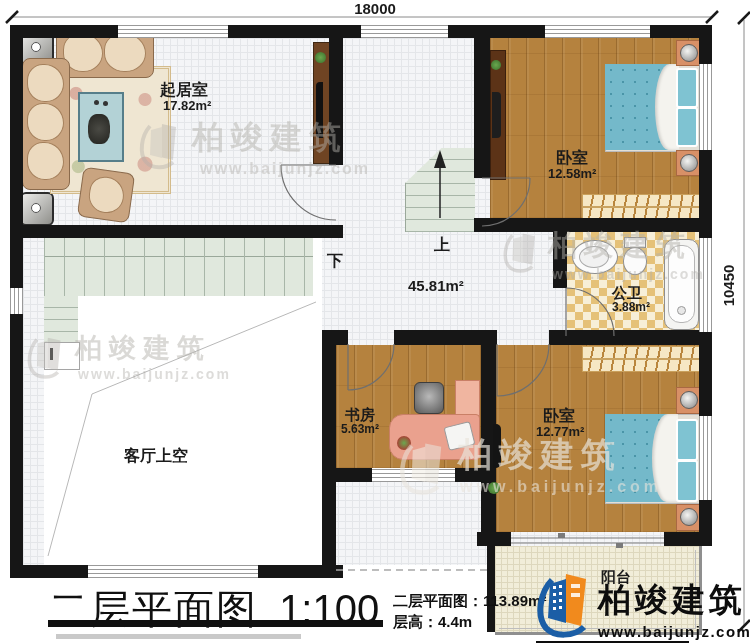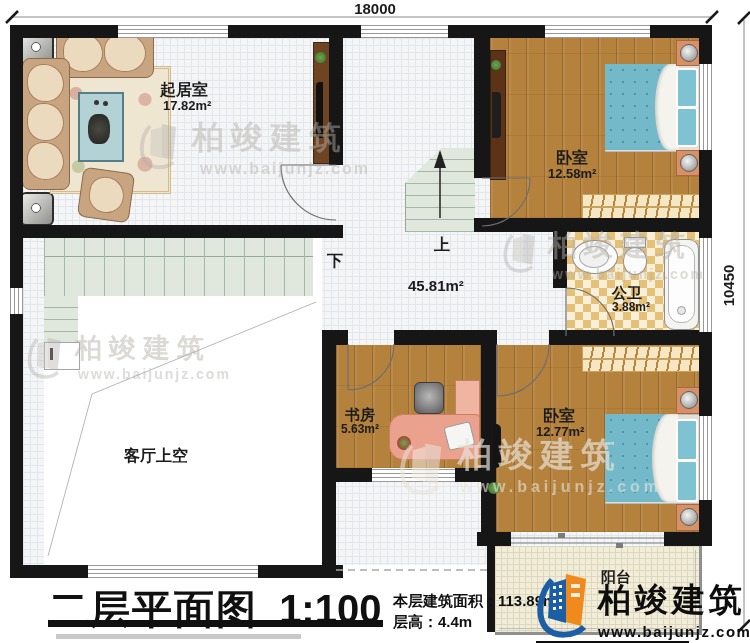--- a/index.html
+++ b/index.html
@@ -40,21 +40,21 @@
   .rarea{font-weight:700;font-size:13px;color:#1b1b1b;white-space:nowrap;}
   .dimlbl{font-weight:700;font-size:15px;color:#1b1b1b;white-space:nowrap;}
   .stairlbl{font-weight:700;font-size:16px;color:#1b1b1b;}
   
   .wm{pointer-events:none;white-space:nowrap;}
   .wm .n{font-weight:700;color:rgba(178,175,170,.48);letter-spacing:7px;}
   .wm .u{font-weight:700;color:rgba(178,175,170,.44);letter-spacing:2px;display:block;}
   .wm.light .n{color:rgba(233,228,220,.68);}
   .wm.light .u{color:rgba(233,228,220,.6);}
   
-  .tb-title{font-size:40px;font-weight:700;color:#101010;letter-spacing:2px;white-space:nowrap;}
+  .tb-title{font-size:40px;font-weight:400;color:#101010;letter-spacing:2px;white-space:nowrap;}
   .tb-info{font-size:15px;font-weight:700;color:#101010;white-space:nowrap;}
   .brandname{font-size:33px;font-weight:900;color:#0d0d0d;letter-spacing:4px;white-space:nowrap;}
   .brandurl{font-size:15px;font-weight:700;color:#0d0d0d;letter-spacing:1.5px;white-space:nowrap;}
   svg.overlay{position:absolute;left:0;top:0;pointer-events:none;}
 </style>
 </head>
 <body>
 
 <div class="plan">
 
@@ -289,21 +289,21 @@
   <div class="abs dimlbl" style="left:696px;top:277px;width:64px;text-align:center;transform:rotate(-90deg);">10450</div>
 
   <div class="abs tb-title" style="left:48px;top:582px;">
     <span>二层平面图</span>
     <span style="letter-spacing:0;margin-left:8px;">1:100</span>
   </div>
   <div class="abs" style="left:48px;top:620px;width:335px;height:7px;background:#101010;"></div>
   <div class="abs" style="left:56px;top:634px;width:245px;height:5px;background:#c9c9c9;"></div>
 
   <div class="abs tb-info" style="left:393px;top:592px;">
-    <span>本层建筑面积：</span><span>113.89m²</span>
+    <span>二层平面图：</span><span>113.89m²</span>
   </div>
   <div class="abs tb-info" style="left:393px;top:613px;">
     <span>层高：</span><span>4.4m</span>
   </div>
 
   <div class="abs" style="left:536px;top:566px;">
     <svg width="56" height="72" viewBox="0 0 56 72" style="float:left;margin-right:6px;">
       <path d="M16,14 C4,26 0,50 10,62 C18,71 38,71 48,61" fill="none" stroke="#1b5ea6" stroke-width="6"></path>
       <path d="M30,8 L50,13 L45,60 L26,55 Z" fill="#f18a1d"></path>
       <path d="M14,18 L30,13 L30,57 L12,52 Z" fill="#1b5ea6"></path>

